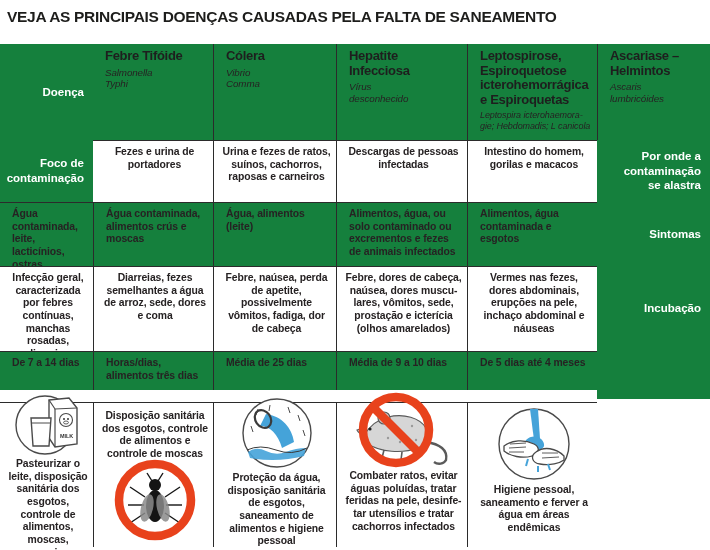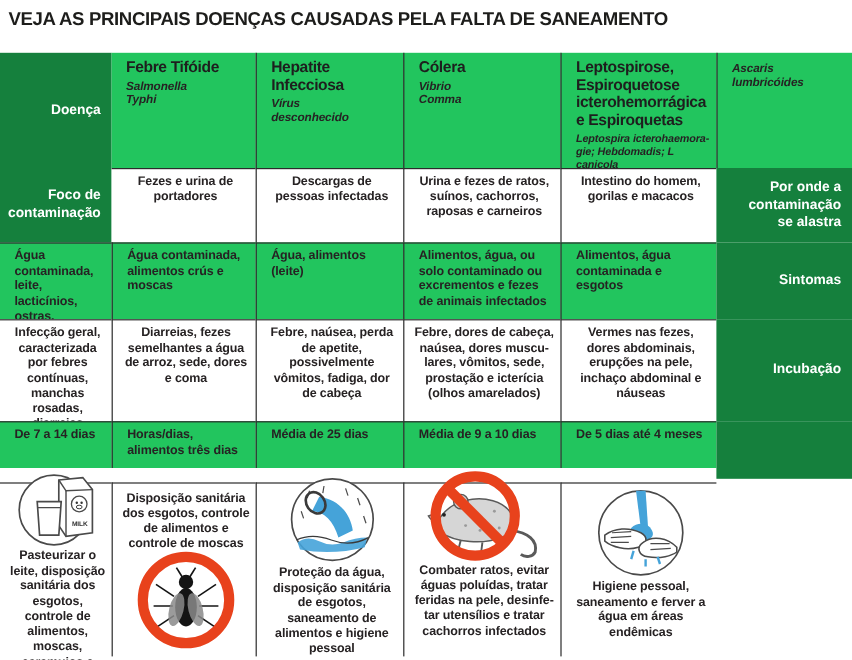--- a/index.html
+++ b/index.html
@@ -31,24 +31,24 @@
   .side.prev { align-items:flex-start; padding-top:48px; }
   .cell {
     padding:5px 5px 4px 8px;
     font-size:10.4px; font-weight:bold; line-height:1.22;
     letter-spacing:-0.1px;
     border-left:1px solid #2b2b2b;
     overflow:visible;
   }
   .cell.first { border-left:none; }
   .cell.bt { border-top:1px solid #2b2b2b; }
-  .blue { background:#22c55e;padding-left:12px; }
+  .blue { background:#15803d;padding-left:12px; }
   .white { background:#ffffff;text-align:center; }
   .dname { font-size:13px; font-weight:bold; line-height:1.12; letter-spacing:-0.3px; white-space:pre-line; color:#1e1e1e; }
-  .agent { font-size:9.8px; font-weight:bold; font-style:italic; line-height:1.2; margin-top:3px; white-space:pre-line; }
+  .agent { font-size:9.8px; font-weight:normal; font-style:italic; line-height:1.2; margin-top:3px; white-space:pre-line; }
   .prevcell { display:flex; flex-direction:column;margin-top:12px; }
   .icon-wrap { align-self:center; line-height:0; }
   .up16 { margin-top:-16px; }
   .up12 { margin-top:-12px; }
   .up2  { margin-top:-2px; }
   .prevtext { margin-top:2px; }
   svg { display:block; }
 </style>
 </head>
 <body>
@@ -58,48 +58,50 @@
 
   <div class="table">
 
     <div class="side">Doença</div>
     <div class="cell first blue">
       <div class="dname">Febre Tifóide</div>
       <div class="agent">Salmonella
 Typhi</div>
     </div>
     <div class="cell blue">
+      <div class="dname">Cólera</div>
+      <div class="agent">Vibrio
+Comma</div>
+    </div>
+    <div class="cell blue">
       <div class="dname">Hepatite
 Infecciosa</div>
       <div class="agent">Vírus
 desconhecido</div>
-    </div>
-    <div class="cell blue">
-      <div class="dname">Cólera</div>
-      <div class="agent">Vibrio
-Comma</div>
     </div>
     <div class="cell blue">
       <div class="dname">Leptospirose,
 Espiroquetose
 icterohemorrágica
 e Espiroquetas</div>
       <div class="agent" style="font-size:9px;">Leptospira icterohaemora-
 gie; Hebdomadis; L canicola</div>
     </div>
     <div class="cell blue">
+      <div class="dname">Ascariase –
+Helmintos</div>
       <div class="agent">Ascaris
 lumbricóides</div>
     </div>
 
     <div class="side">Foco de
 contaminação</div>
     <div class="cell first white bt">Fezes e urina de portadores</div>
+    <div class="cell white bt">Urina e fezes de ratos, suínos, cachorros, raposas e carneiros</div>
     <div class="cell white bt">Descargas de pessoas infectadas</div>
-    <div class="cell white bt">Urina e fezes de ratos, suínos, cachorros, raposas e carneiros</div>
     <div class="cell white bt">Intestino do homem, gorilas e macacos</div>
 
     <div class="side">Por onde a
 contaminação
 se alastra</div>
     <div class="cell first blue bt">Água contaminada, leite, lacticínios, ostras, alimentos e moscas</div>
     <div class="cell blue bt">Água contaminada, alimentos crús e moscas</div>
     <div class="cell blue bt">Água, alimentos (leite)</div>
     <div class="cell blue bt">Alimentos, água, ou solo contaminado ou excrementos e fezes de animais infectados</div>
     <div class="cell blue bt">Alimentos, água contaminada e esgotos</div>

